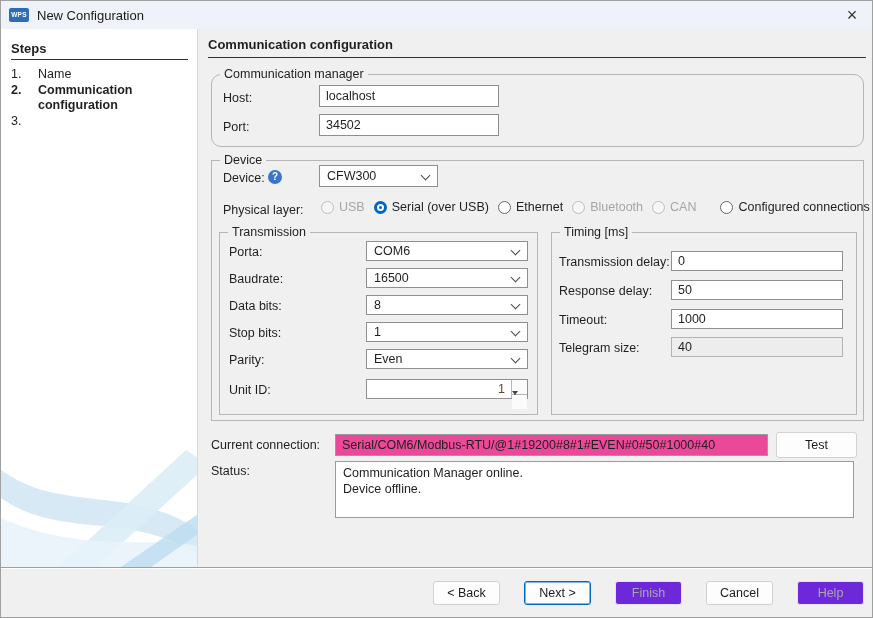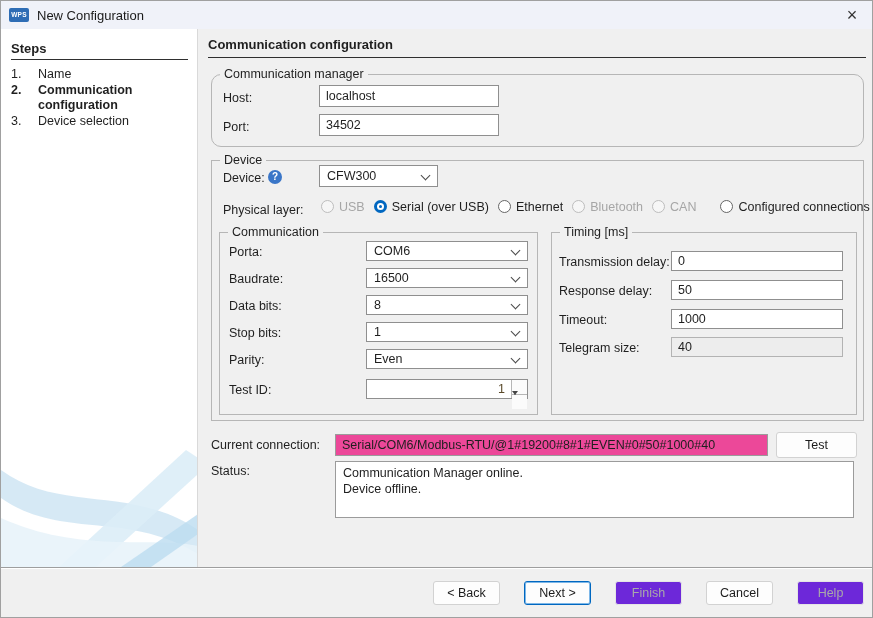--- a/index.html
+++ b/index.html
@@ -43,21 +43,21 @@
   .txt.ro { background: #ededed; border-color: #b3b3b3; }
 
   
   .combo { position: absolute; height: 22px; background: #fff; border: 1px solid #8f8f8f; padding-left: 7px; line-height: 20px; cursor: default; }
   .combo.small { height: 20px; line-height: 18px; }
   .chev { position: absolute; right: 8px; top: 6px; width: 7px; height: 7px; border-right: 1.4px solid #4a4a4a; border-bottom: 1.4px solid #4a4a4a; transform: rotate(45deg); }
   .combo.small .chev { top: 5px; }
 
   
   .radio-row { position: absolute; left: 123px; top: 171px; display: flex; align-items: center; gap: 9px; white-space: nowrap; }
-  .radio { display: flex; align-items: flex-start; gap: 5px; }
+  .radio { display: flex; align-items: flex-end; gap: 5px; }
   .radio.last { margin-left: 15px; }
   .rb { width: 13px; height: 13px; border-radius: 50%; border: 1px solid #666; background: #fff; flex: 0 0 auto; }
   .radio.selected .rb { border: 3px solid #0067c0; }
   .radio.selected .rb::after { content: ''; display: block; width: 3px; height: 3px; margin: 2px auto; border-radius: 50%; background: #0067c0; }
   .radio.disabled .rb { border-color: #bdbdbd; background: #f6f6f6; }
   .radio.disabled .rl { color: #a6a6a6; }
 
   .help-icon { position: absolute; left: 70px; top: 141px; width: 14px; height: 14px; border-radius: 50%; background: #3a76c8; color: #fff; font-size: 10px; font-weight: bold; text-align: center; line-height: 14px; cursor: pointer; }
 
   
@@ -98,21 +98,20 @@
       <div class="step-row">
         <span class="step-num">1.</span>
         <span class="step-label">Name</span>
       </div>
       <div class="step-row active">
         <span class="step-num">2.</span>
         <span class="step-label">Communication configuration</span>
       </div>
       <div class="step-row">
         <span class="step-num">3.</span>
-        <span class="step-label">Device selection</span>
       </div>
     </div>
     <svg class="wave" width="197" height="145" viewBox="0 0 197 145">
       <path d="M0,48 C 60,92 130,62 197,108 L197,132 C 125,88 60,118 0,76 Z" fill="#cfe5f3" opacity="0.85"></path>
       <path d="M58,145 L 185,28 L 197,36 L 197,52 L 95,145 Z" fill="#dcedf7" opacity="0.9"></path>
       <path d="M0,96 C 80,132 150,114 197,124 L197,145 L0,145 Z" fill="#e8f3fa" opacity="0.9"></path>
       <path d="M120,145 L 197,92 L 197,112 L 150,145 Z" fill="#bcdcf0" opacity="0.8"></path>
     </svg>
   </div>
 
@@ -159,21 +158,21 @@
         <span class="rb"></span>
         <span class="rl">CAN</span>
       </span>
       <span class="radio last">
         <span class="rb"></span>
         <span class="rl">Configured connections</span>
       </span>
     </div>
 
     <div class="group g-config">
-      <span class="legend">Communication</span>
+      <span class="legend">Transmission</span>
     </div>
     <span class="lbl" style="left:31px; top:216px;">Porta:</span>
     <div class="combo small" style="left:168px; top:212px; width:162px;">
       <span>COM6</span>
       <span class="chev"></span>
     </div>
     <span class="lbl" style="left:31px; top:243px;">Baudrate:</span>
     <div class="combo small" style="left:168px; top:239px; width:162px;">
       <span>16500</span>
       <span class="chev"></span>
@@ -186,21 +185,21 @@
     <span class="lbl" style="left:31px; top:297px;">Stop bits:</span>
     <div class="combo small" style="left:168px; top:293px; width:162px;">
       <span>1</span>
       <span class="chev"></span>
     </div>
     <span class="lbl" style="left:31px; top:324px;">Parity:</span>
     <div class="combo small" style="left:168px; top:320px; width:162px;">
       <span>Even</span>
       <span class="chev"></span>
     </div>
-    <span class="lbl" style="left:31px; top:354px;">Test ID:</span>
+    <span class="lbl" style="left:31px; top:354px;">Unit ID:</span>
     <div class="spin">
       <span class="spin-val">1</span>
       <span class="spin-btns">
         <span class="spin-btn up"><span class="tri-up"></span></span>
         <span class="spin-btn"><span class="tri-dn"></span></span>
       </span>
     </div>
 
     <div class="group g-timing">
       <span class="legend">Timing [ms]</span>

